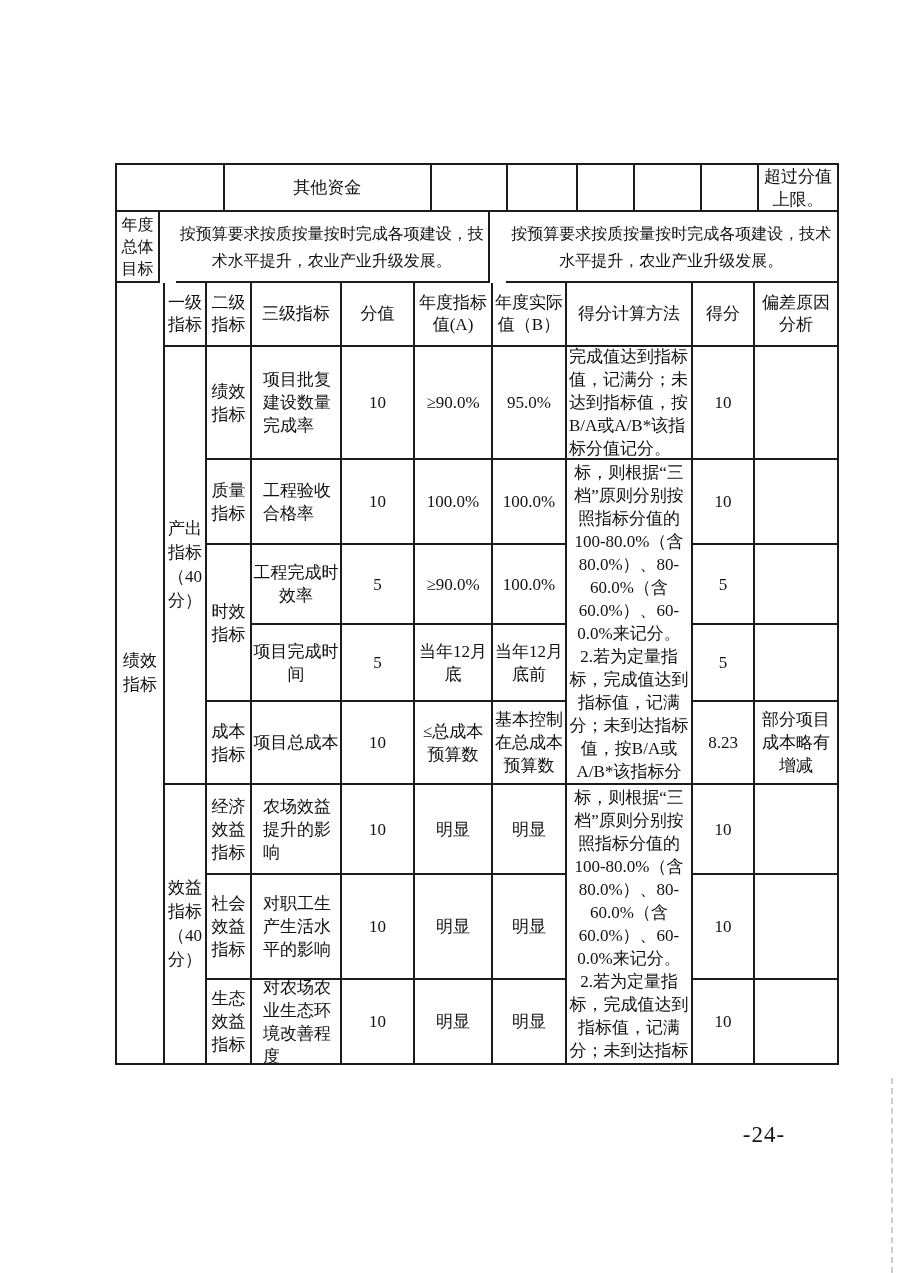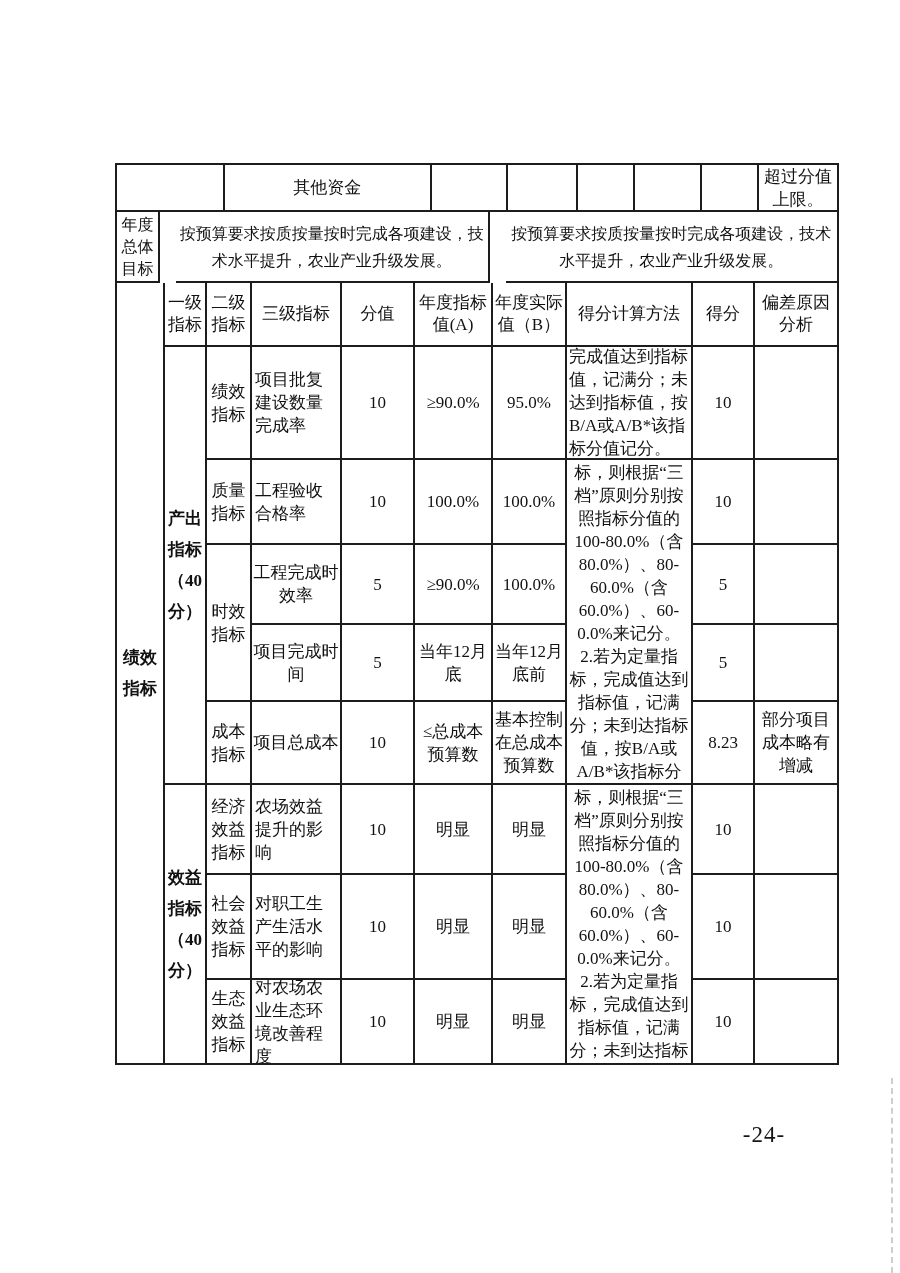--- a/index.html
+++ b/index.html
@@ -25,34 +25,34 @@
     border-right: 2px solid #1c1c1c;
     border-bottom: 2px solid #1c1c1c;
     display: flex; align-items: center; justify-content: center;
     text-align: center;
     white-space: pre-line;
     padding: 1px;
     overflow: hidden;
   }
   .nr { border-right: none; }
   .nb { border-bottom: none; }
-  .left { text-align: left; justify-content: flex-start; padding-left: 3px; padding-right: 2px; }
+  .left { text-align: left; justify-content: flex-start; padding-left: 11px; padding-right: 2px; }
   
   .frag-row1 { height: 47px; }
   .frag-row2 { height: 71px; font-size: 16px; line-height: 27px; }
   .goal-text { line-height: 27px; margin-left: 16px; }
   
   .grid {
     display: grid;
     width: 720px;
     grid-template-columns: 48px 42px 45px 90px 73px 78px 74px 126px 62px 82px;
     grid-template-rows: 64px 113px 85px 80px 77px 83px 90px 105px 83px;
   }
   .hdr { line-height: 22px; }
-  .lvl1 { line-height: 31px; font-weight: bold; }
+  .lvl1 { line-height: 24px; }
   .scoring { font-size: 17px; line-height: 23px; padding: 2px; }
   .scoring-left { text-align: left; justify-content: flex-start; align-items: center; }
   
   .pageno {
     position: absolute;
     left: 724px; top: 1122px;
     width: 80px;
     text-align: center;
     font-size: 23px;
     letter-spacing: 1px;

